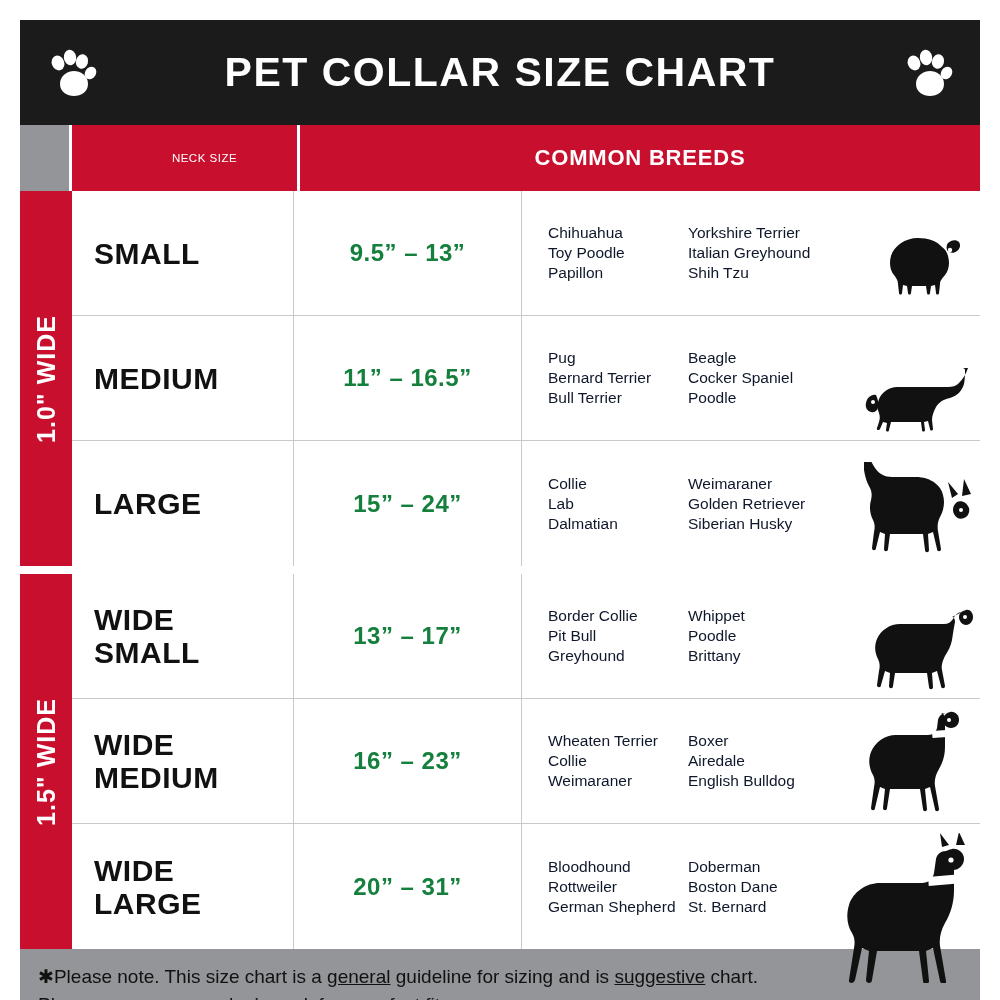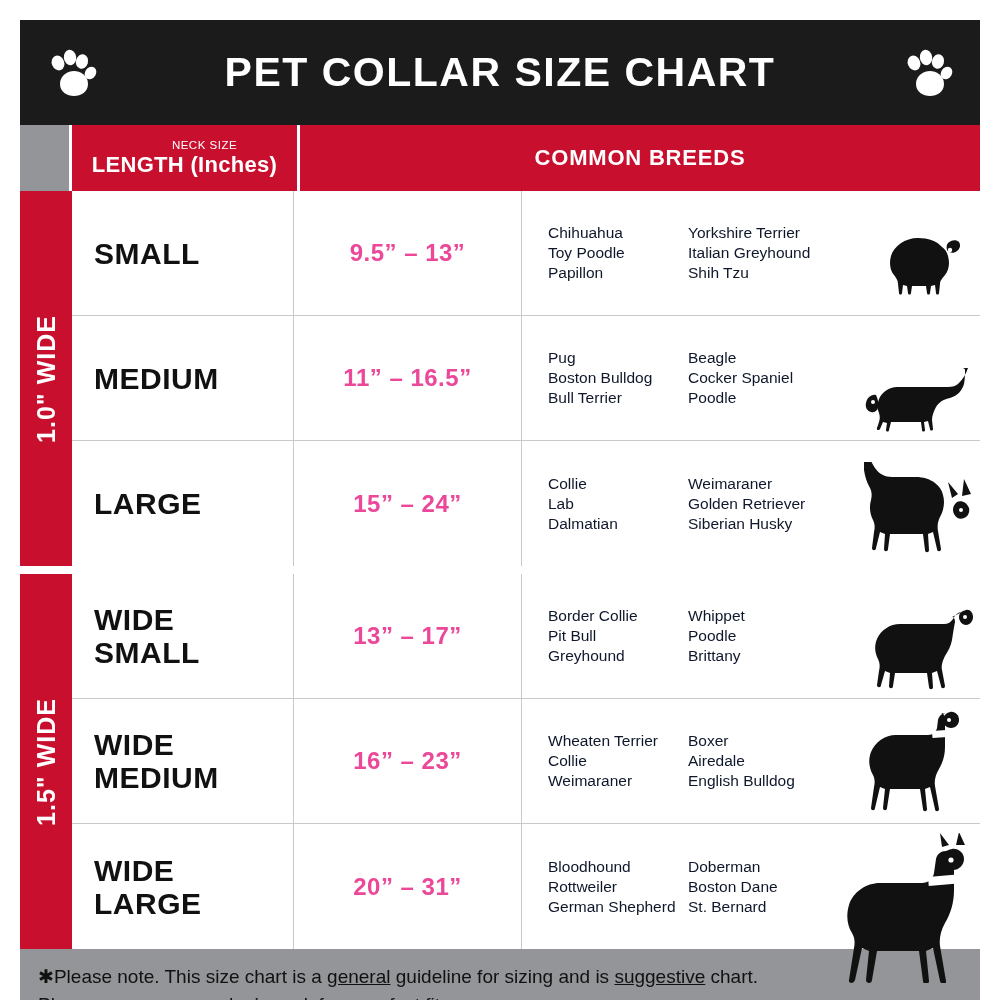--- a/index.html
+++ b/index.html
@@ -107,21 +107,21 @@
   }
   .c-size .size-text {
     font-size: 30px; font-weight: bold; color: #111; line-height: 33px;
     letter-spacing: .5px;
   }
   .c-size .size-text .l2 { display: block; }
   .c-len {
     width: 228px;
     display: flex; align-items: center; justify-content: center;
     border-right: 1px solid #c9c9c9;
-    font-size: 24px; font-weight: bold; color: #ec4899;
+    font-size: 24px; font-weight: bold; color: #15803d;
     letter-spacing: .5px;
   }
   .c-breeds {
     flex: 1;
     display: flex;
     align-items: center;
     padding-left: 26px;
     position: relative;
   }
   .breed-col {
@@ -169,21 +169,20 @@
         <ellipse cx="44.5" cy="25" rx="5.4" ry="6.6" fill="#fff" transform="rotate(34 44.5 25)"></ellipse>
         <path d="M14 36c0-9 8-13 14-13s14 4 14 13c0 8-7 12-14 12s-14-4-14-12z" fill="#fff"></path>
       </svg>
     </span>
   </div>
 
   <div class="header-row">
     <div class="hcell corner"></div>
     <div class="hcell length">
       <div class="small-label">NECK SIZE</div>
-      <div class="big-label">LENGTH (Inches)</div>
     </div>
     <div class="hcell breeds">COMMON BREEDS</div>
   </div>
 
   <div class="body-area">
 
     <div class="side-labels">
       <div class="side-label group1">
         <span>1.0" WIDE</span>
       </div>
@@ -227,21 +226,21 @@
       <div class="row">
         <div class="c-size">
           <div class="size-text">
             <span>MEDIUM</span>
           </div>
         </div>
         <div class="c-len">11” – 16.5”</div>
         <div class="c-breeds">
           <div class="breed-col">
             <div>Pug</div>
-            <div>Boston Bulldog</div>
+            <div>Bernard Terrier</div>
             <div>Bull Terrier</div>
           </div>
           <div class="breed-col second">
             <div>Beagle</div>
             <div>Cocker Spaniel</div>
             <div>Poodle</div>
           </div>
           <span class="silhouette">
             <svg width="110" height="70" viewBox="0 0 110 70">
               <g fill="#111">

